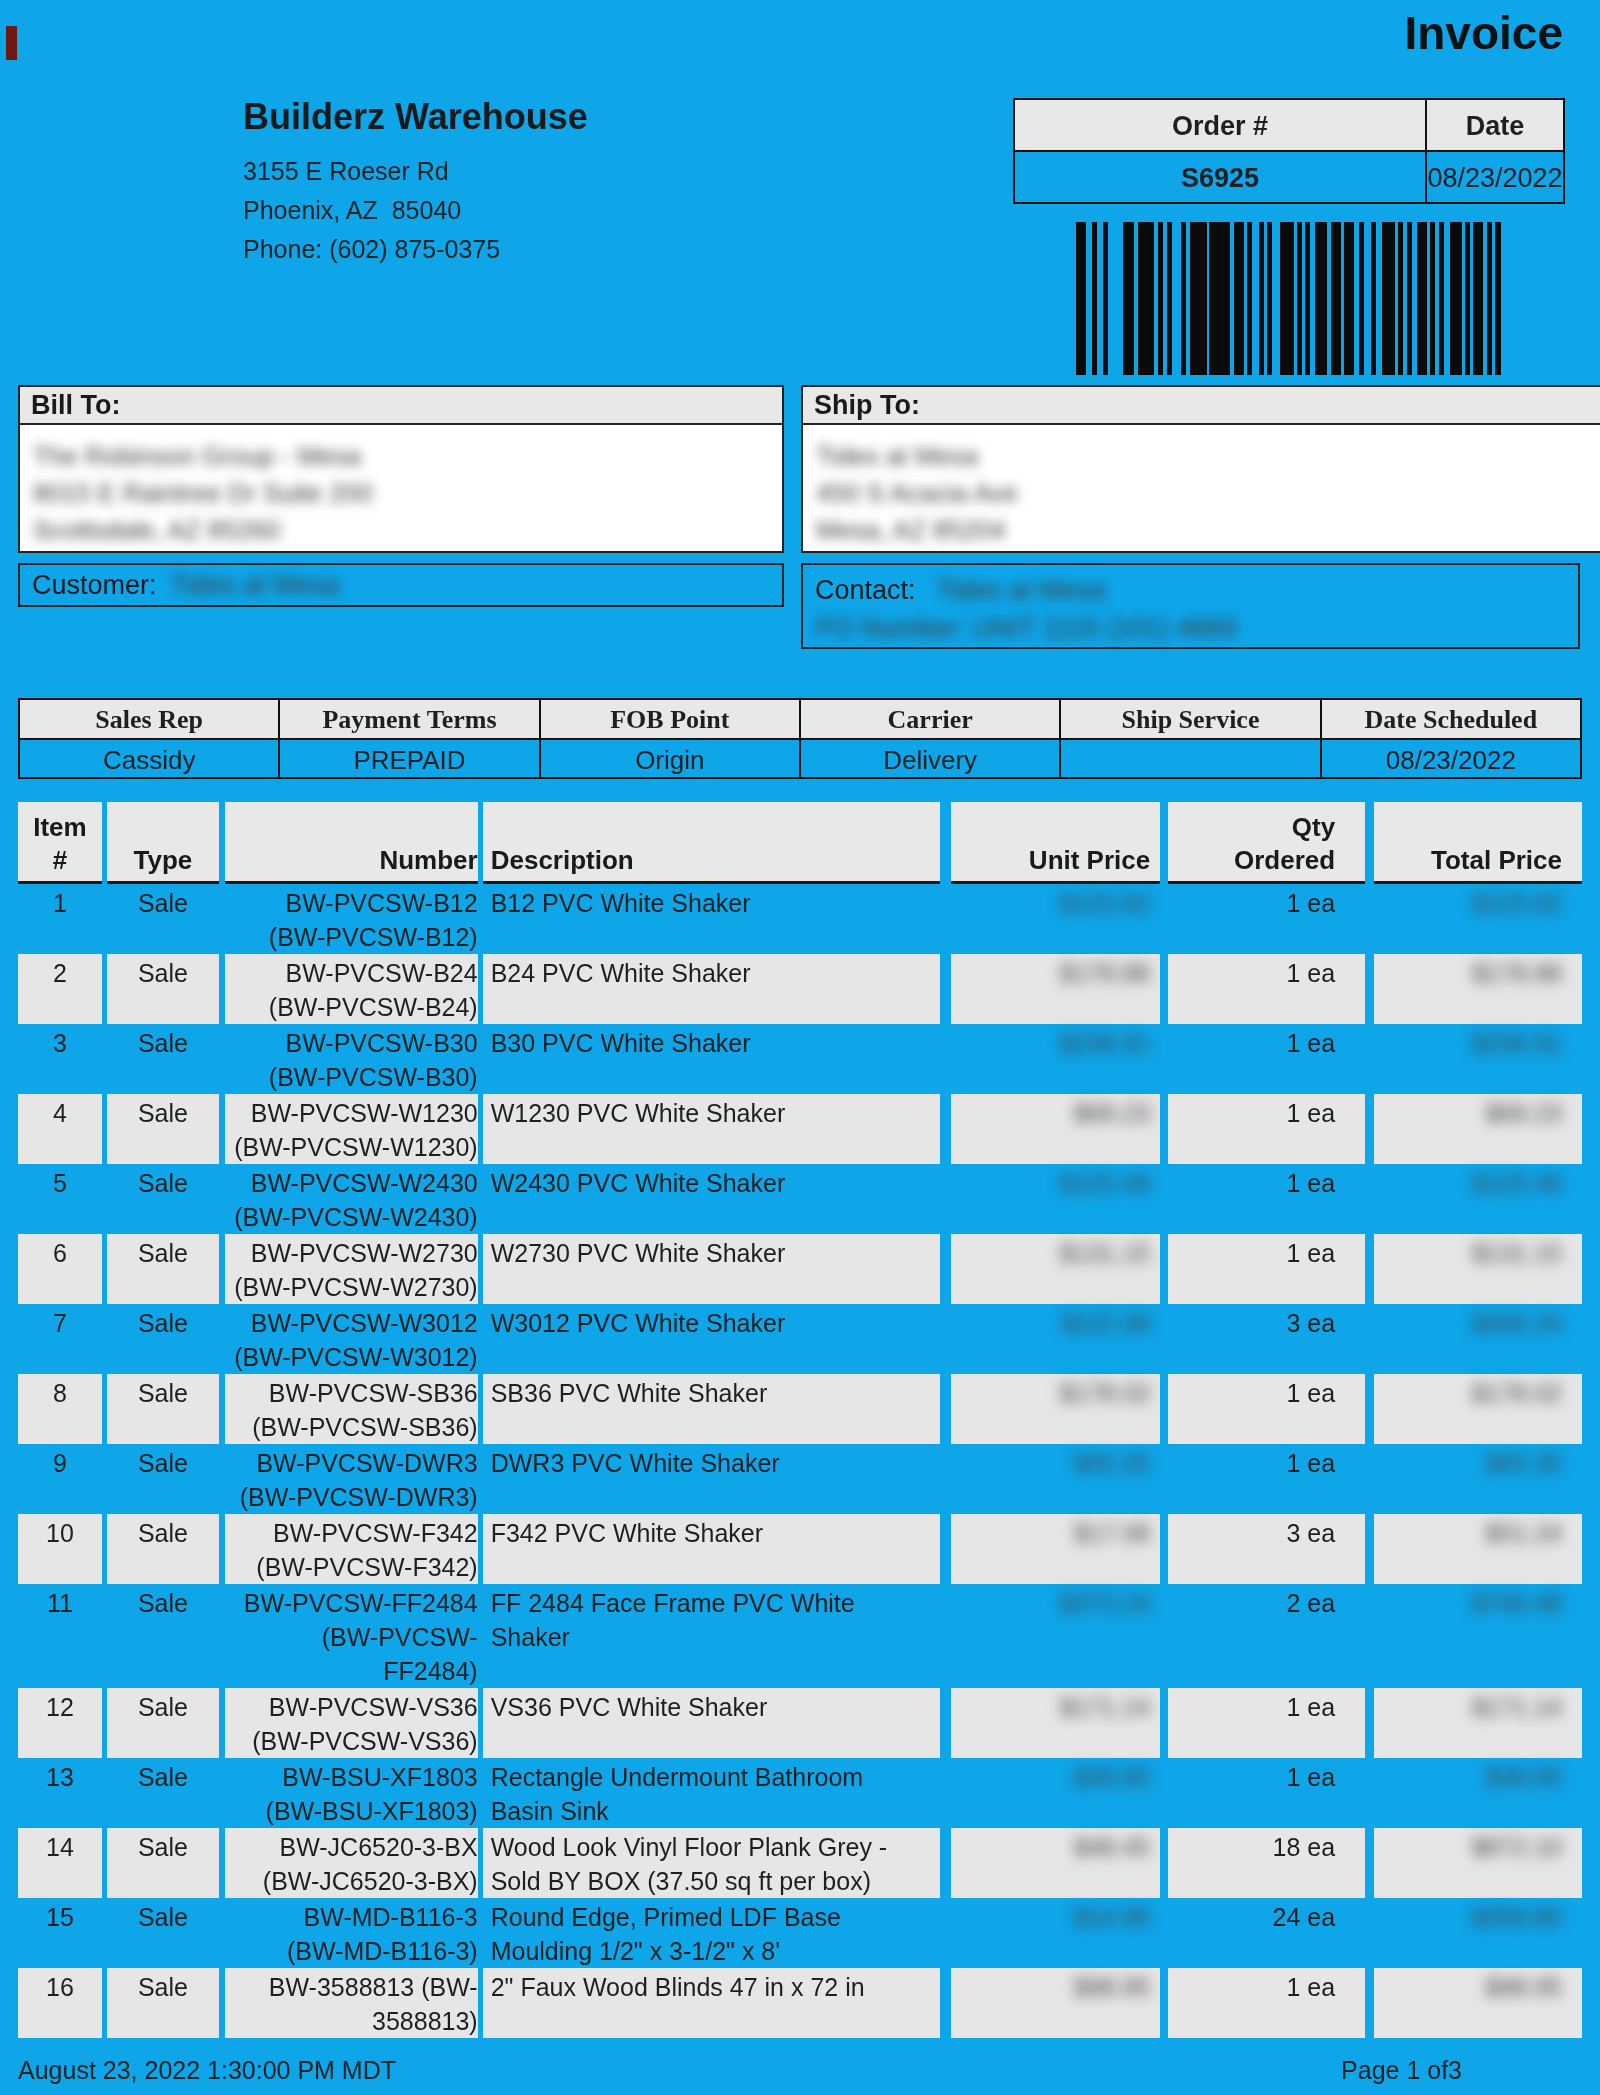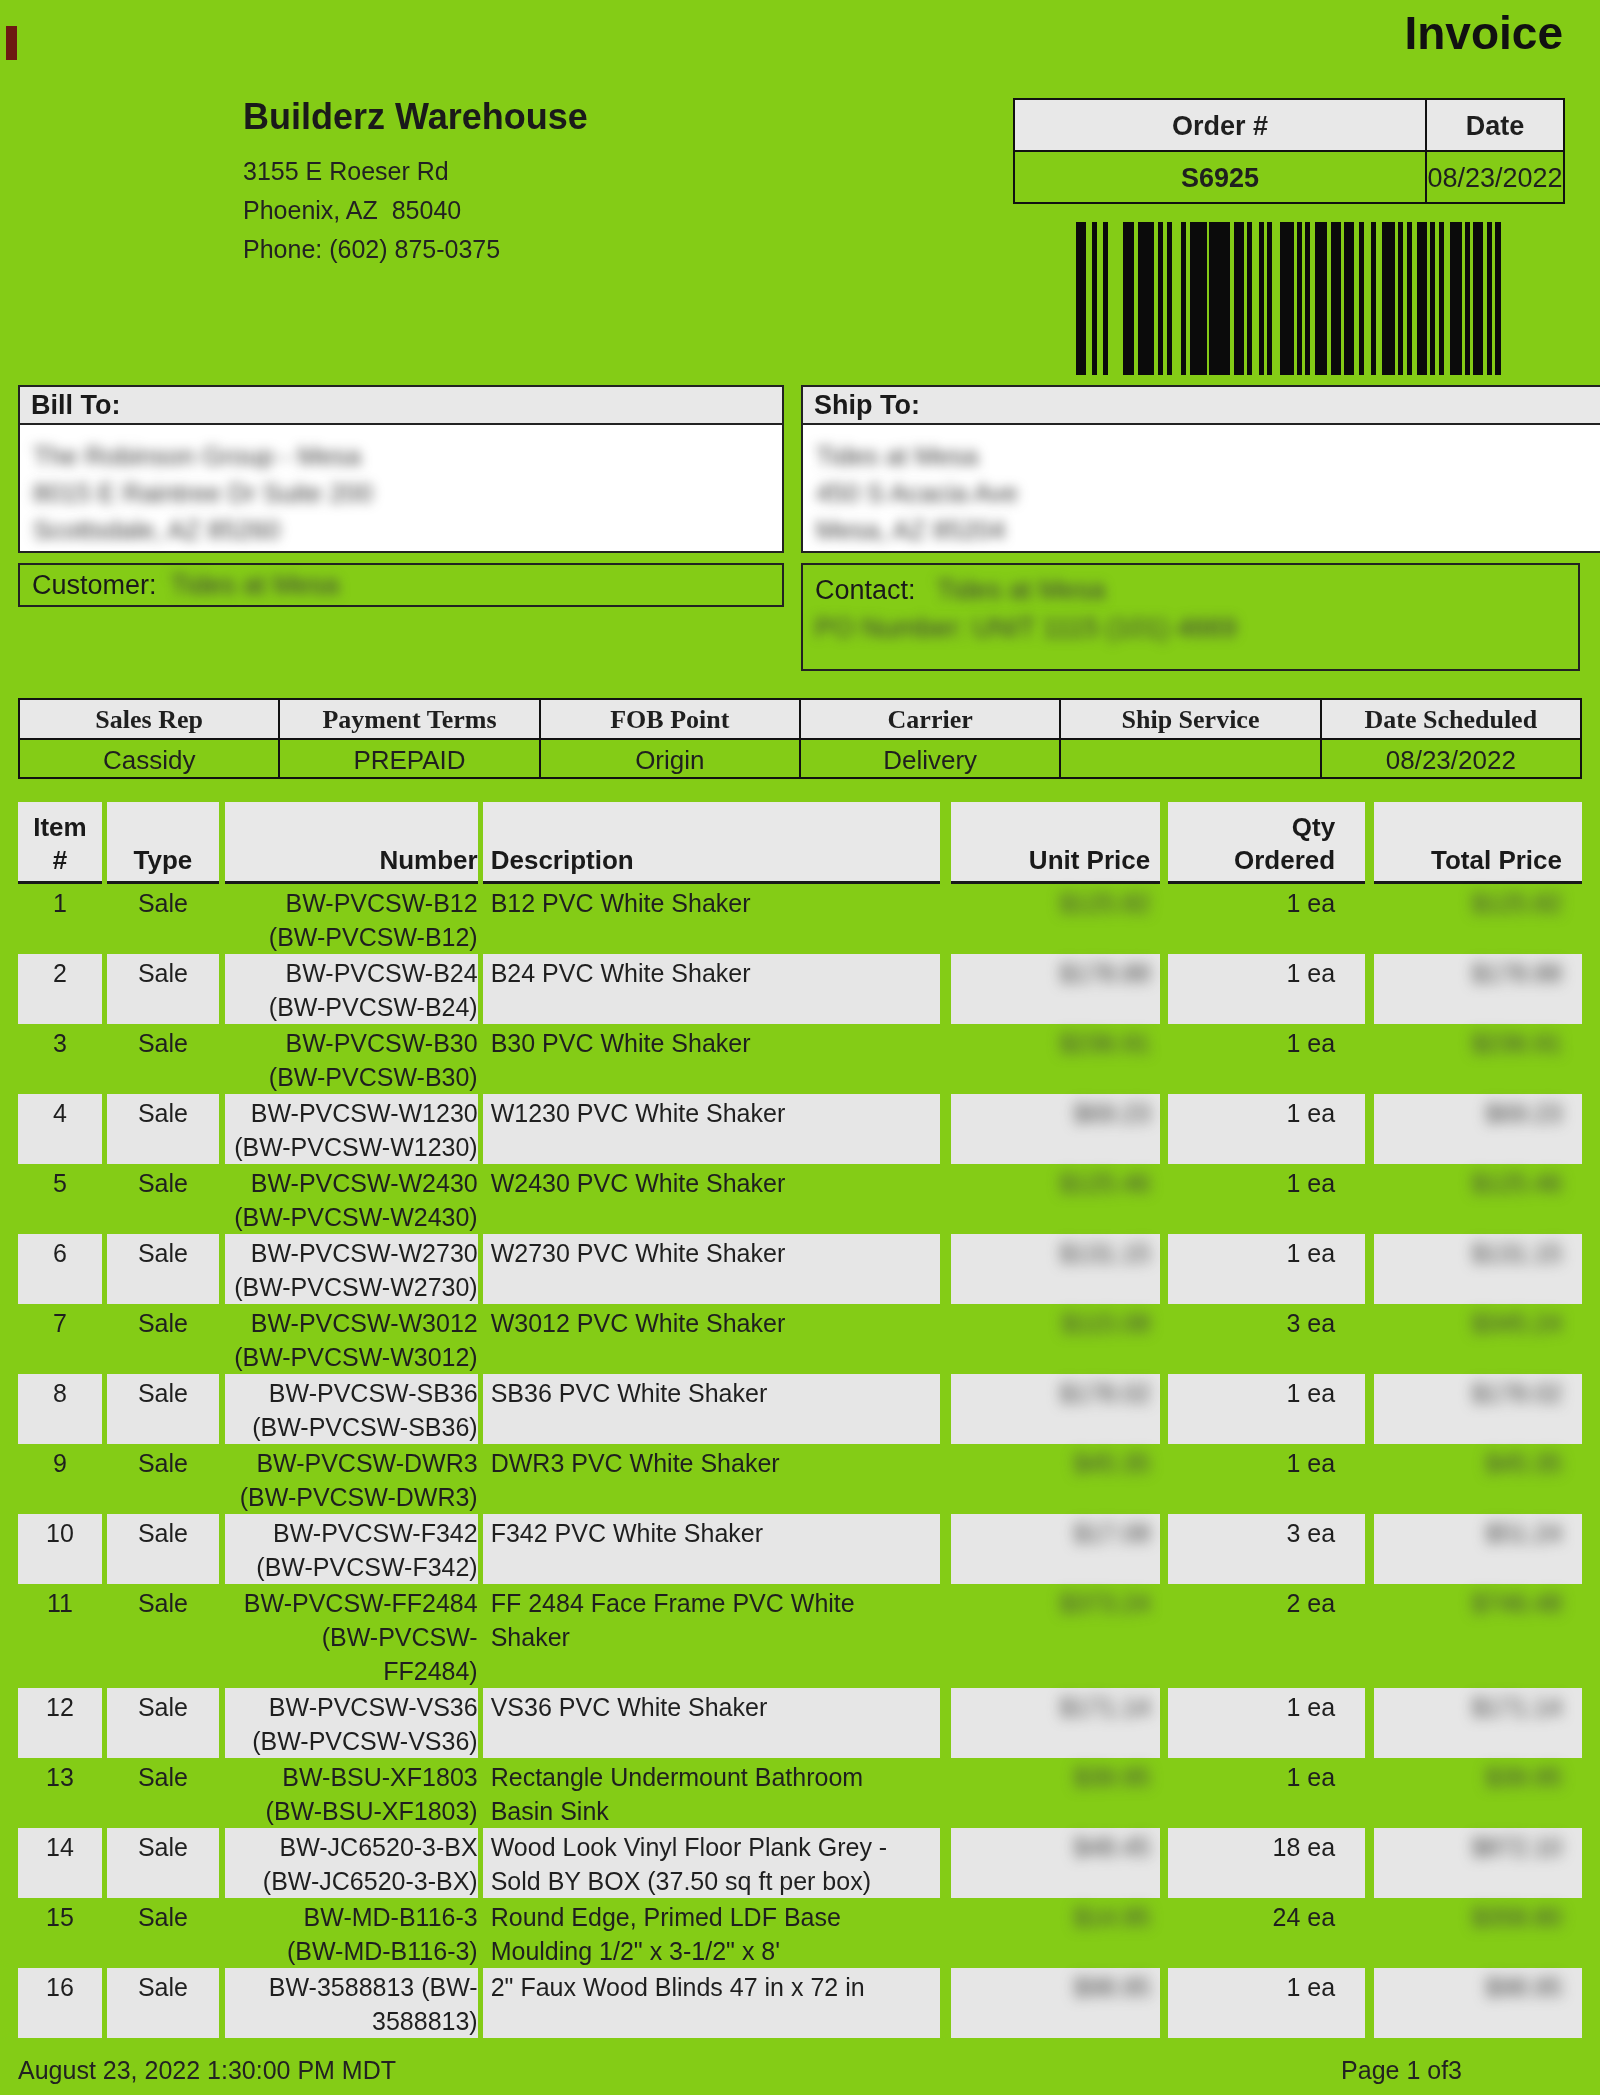--- a/index.html
+++ b/index.html
@@ -1,16 +1,16 @@
 <!DOCTYPE html>
 <html><head>
 <meta charset="utf-8">
 <style>
   html,body{margin:0;padding:0;background:#ffffff;}
-  .page{position:relative;width:1600px;height:2095px;background:#84cc16;
+  .page{position:relative;width:1600px;height:2095px;background:#0ea5e9;
         font-family:"Liberation Sans",sans-serif;color:#1a1a1a;overflow:hidden;}
 
   
   .corner-mark{position:absolute;left:6px;top:26px;width:11px;height:34px;background:#6d1a12;}
 
   
   .invoice-title{position:absolute;top:6px;right:37px;font-size:46px;font-weight:700;color:#111;}
 
   
   .company{position:absolute;left:243px;top:96px;}
@@ -35,21 +35,21 @@
   .box-body{border:2px solid #222;border-top:none;box-sizing:border-box;background:#fff;}
   .bill-box{position:absolute;left:18px;top:385px;width:766px;}
   .ship-box{position:absolute;left:801px;top:385px;width:850px;}
   .addr-lines{padding:13px 0 0 13px;height:128px;box-sizing:border-box;}
   .addr-lines .line{font-size:26px;line-height:37px;}
   .redact{filter:blur(6px);color:#3c3c3c;}
   .redact-strong{filter:blur(7px);color:#404040;}
 
   .customer-box{position:absolute;left:18px;top:563px;width:766px;height:44px;border:2px solid #222;
                 box-sizing:border-box;display:flex;align-items:center;padding-left:12px;font-size:27px;}
-  .contact-box{position:absolute;left:801px;top:563px;width:779px;height:108px;border:2px solid #222;
+  .contact-box{position:absolute;left:801px;top:563px;width:779px;height:86px;border:2px solid #222;
                box-sizing:border-box;padding:6px 0 0 12px;font-size:27px;line-height:38px;}
   .inline-label{margin-right:14px;}
 
   
   .sales-table{position:absolute;left:18px;top:698px;width:1564px;border:2px solid #111;box-sizing:border-box;}
   .sales-table .row{display:flex;}
   .sales-table .hrow{background:#e8e8e8;border-bottom:2px solid #111;font-family:Liberation Serif, serif;}
   .sales-table .cell{flex:1;height:38px;display:flex;align-items:center;justify-content:center;
                      font-size:26px;border-right:2px solid #111;box-sizing:border-box;}
   .sales-table .cell:last-child{border-right:none;}

